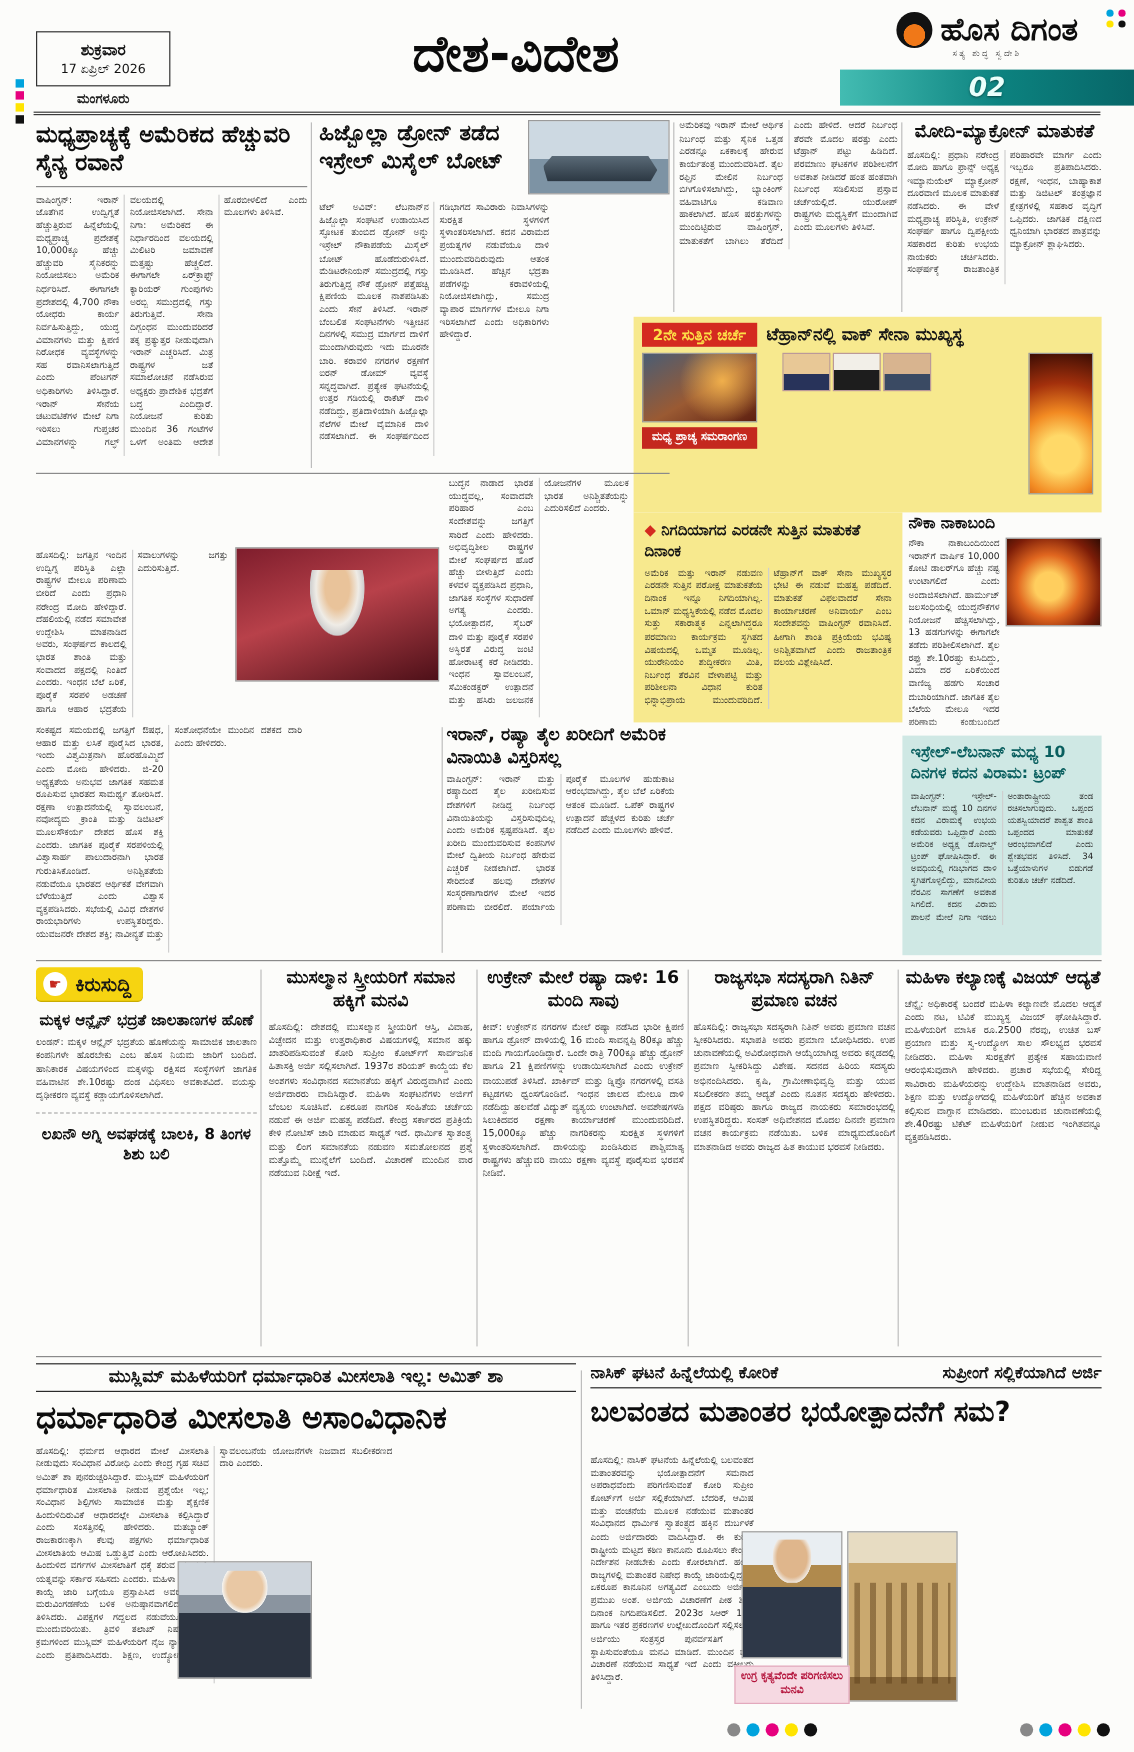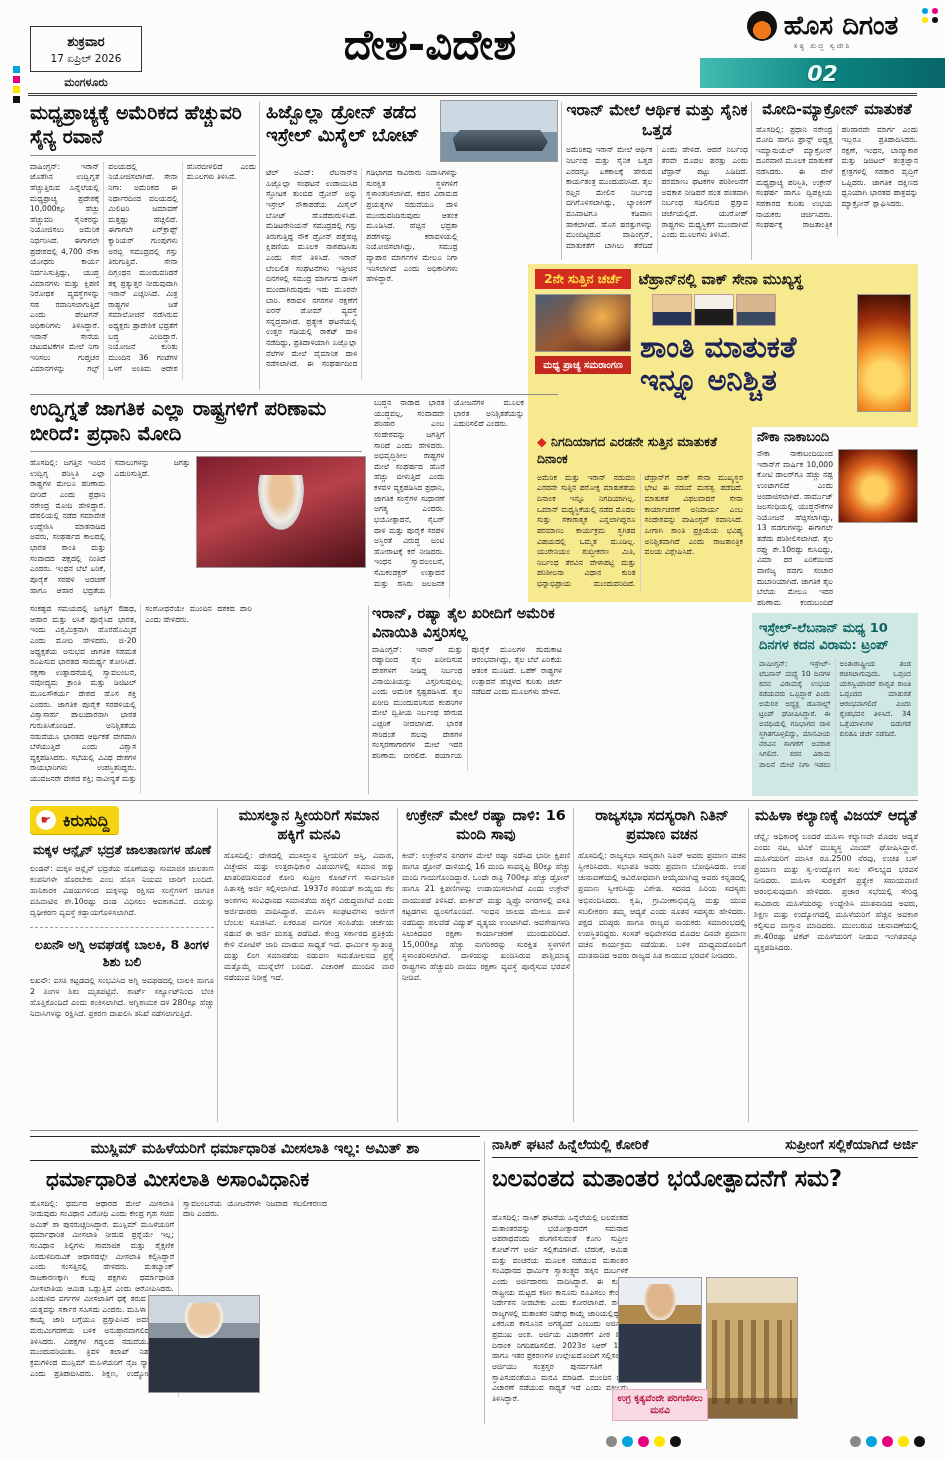--- a/index.html
+++ b/index.html
@@ -112,21 +112,21 @@
   .brief .body{font-size:7.8px}
   .brief-div{border-top:1px dashed #999;margin:9px 0}
   #b-women{left:224px;width:170px}
   #b-ukr{left:402px;width:168px}
   #b-nitin{left:578px;width:168px}
   #b-vijay{left:754px;width:164px}
 
   
   #c-shah{left:30px;top:1136px;width:450px;height:292px}
   .kickbar{border-top:1.5px solid #2a2a2a;border-bottom:1.5px solid #2a2a2a;padding:3px 0;text-align:center;font-weight:bold;font-size:14.5px}
-  #c-shah h1{font-size:20px;line-height:1.18;margin:7px 16px 7px}
+  #c-shah h1{font-size:26px;line-height:1.18;margin:7px 0 7px}
   #c-shah .bodywrap{position:relative;height:198px}
   #c-shah .body{height:198px}
   .shah-photo{position:absolute;left:118px;top:96px;width:112px;height:98px;background:linear-gradient(180deg,#cfd6dd 0 28%,#8a949f 28% 44%,#2b3340 44%)}
   .shah-photo::after{content:"";position:absolute;left:33%;top:8%;width:34%;height:36%;background:radial-gradient(ellipse at 50% 40%,#e9c8a4 0 55%,#f4f2ee 70%,transparent 72%)}
   #c-conv{left:492px;top:1136px;width:426px;height:292px}
   .kickrow{display:flex;justify-content:space-between;gap:10px;font-weight:bold;font-size:13.5px;border-bottom:1.5px solid #2a2a2a;padding-bottom:4px}
   #c-conv h1{font-size:23px;line-height:1.18;margin:7px 0 21px}
   #c-conv .bodywrap{position:relative;height:200px}
   #c-conv .body{height:200px}
   .judge-photo{position:absolute;left:126px;top:64px;width:84px;height:106px;background:linear-gradient(180deg,#e9eef2 0 26%,#b08a4d 26% 44%,#2e3848 44%)}
@@ -178,21 +178,20 @@
 
   <article class="abs" id="a-boat">
     <div class="head">
       <h2>ಹಿಜ್ಬೊಲ್ಲಾ ಡ್ರೋನ್ ತಡೆದ ಇಸ್ರೇಲ್ ಮಿಸೈಲ್ ಬೋಟ್</h2>
       <div class="photo ship-photo"></div>
     </div>
     <div class="body cols3">ಟೆಲ್ ಅವಿವ್: ಲೆಬನಾನ್‌ನ ಹಿಜ್ಬೊಲ್ಲಾ ಸಂಘಟನೆ ಉಡಾಯಿಸಿದ ಸ್ಫೋಟಕ ತುಂಬಿದ ಡ್ರೋನ್ ಅನ್ನು ಇಸ್ರೇಲ್ ನೌಕಾಪಡೆಯ ಮಿಸೈಲ್ ಬೋಟ್ ಹೊಡೆದುರುಳಿಸಿದೆ. ಮೆಡಿಟರೇನಿಯನ್ ಸಮುದ್ರದಲ್ಲಿ ಗಸ್ತು ತಿರುಗುತ್ತಿದ್ದ ನೌಕೆ ಡ್ರೋನ್ ಪತ್ತೆಹಚ್ಚಿ ಕ್ಷಿಪಣಿಯ ಮೂಲಕ ನಾಶಪಡಿಸಿತು ಎಂದು ಸೇನೆ ತಿಳಿಸಿದೆ. ಇರಾನ್ ಬೆಂಬಲಿತ ಸಂಘಟನೆಗಳು ಇತ್ತೀಚಿನ ದಿನಗಳಲ್ಲಿ ಸಮುದ್ರ ಮಾರ್ಗದ ದಾಳಿಗೆ ಮುಂದಾಗಿರುವುದು ಇದು ಮೂರನೇ ಬಾರಿ. ಕರಾವಳಿ ನಗರಗಳ ರಕ್ಷಣೆಗೆ ಐರನ್ ಡೋಮ್ ವ್ಯವಸ್ಥೆ ಸನ್ನದ್ಧವಾಗಿದೆ. ಪ್ರತ್ಯೇಕ ಘಟನೆಯಲ್ಲಿ ಉತ್ತರ ಗಡಿಯಲ್ಲಿ ರಾಕೆಟ್ ದಾಳಿ ನಡೆದಿದ್ದು, ಪ್ರತಿದಾಳಿಯಾಗಿ ಹಿಜ್ಬೊಲ್ಲಾ ನೆಲೆಗಳ ಮೇಲೆ ವೈಮಾನಿಕ ದಾಳಿ ನಡೆಸಲಾಗಿದೆ. ಈ ಸಂಘರ್ಷದಿಂದ ಗಡಿಭಾಗದ ಸಾವಿರಾರು ನಿವಾಸಿಗಳನ್ನು ಸುರಕ್ಷಿತ ಸ್ಥಳಗಳಿಗೆ ಸ್ಥಳಾಂತರಿಸಲಾಗಿದೆ. ಕದನ ವಿರಾಮದ ಪ್ರಯತ್ನಗಳ ನಡುವೆಯೂ ದಾಳಿ ಮುಂದುವರಿದಿರುವುದು ಆತಂಕ ಮೂಡಿಸಿದೆ. ಹೆಚ್ಚಿನ ಭದ್ರತಾ ಪಡೆಗಳನ್ನು ಕರಾವಳಿಯಲ್ಲಿ ನಿಯೋಜಿಸಲಾಗಿದ್ದು, ಸಮುದ್ರ ವ್ಯಾಪಾರ ಮಾರ್ಗಗಳ ಮೇಲೂ ನಿಗಾ ಇರಿಸಲಾಗಿದೆ ಎಂದು ಅಧಿಕಾರಿಗಳು ಹೇಳಿದ್ದಾರೆ.</div>
   </article>
 
   <article class="abs" id="a-iranp">
-    <h2>ಇರಾನ್ ಮೇಲೆ ಆರ್ಥಿಕ ಮತ್ತು ಸೈನಿಕ ಒತ್ತಡ</h2>
     <div class="body cols2">ಅಮೆರಿಕವು ಇರಾನ್ ಮೇಲೆ ಆರ್ಥಿಕ ನಿರ್ಬಂಧ ಮತ್ತು ಸೈನಿಕ ಒತ್ತಡ ಎರಡನ್ನೂ ಏಕಕಾಲಕ್ಕೆ ಹೇರುವ ಕಾರ್ಯತಂತ್ರ ಮುಂದುವರಿಸಿದೆ. ತೈಲ ರಫ್ತಿನ ಮೇಲಿನ ನಿರ್ಬಂಧ ಬಿಗಿಗೊಳಿಸಲಾಗಿದ್ದು, ಬ್ಯಾಂಕಿಂಗ್ ವಹಿವಾಟಿಗೂ ಕಡಿವಾಣ ಹಾಕಲಾಗಿದೆ. ಹೊಸ ಷರತ್ತುಗಳನ್ನು ಮುಂದಿಟ್ಟಿರುವ ವಾಷಿಂಗ್ಟನ್, ಮಾತುಕತೆಗೆ ಬಾಗಿಲು ತೆರೆದಿದೆ ಎಂದು ಹೇಳಿದೆ. ಆದರೆ ನಿರ್ಬಂಧ ತೆರವೇ ಮೊದಲ ಷರತ್ತು ಎಂದು ಟೆಹ್ರಾನ್ ಪಟ್ಟು ಹಿಡಿದಿದೆ. ಪರಮಾಣು ಘಟಕಗಳ ಪರಿಶೀಲನೆಗೆ ಅವಕಾಶ ನೀಡಿದರೆ ಹಂತ ಹಂತವಾಗಿ ನಿರ್ಬಂಧ ಸಡಿಲಿಸುವ ಪ್ರಸ್ತಾವ ಚರ್ಚೆಯಲ್ಲಿದೆ. ಯುರೋಪ್ ರಾಷ್ಟ್ರಗಳು ಮಧ್ಯಸ್ಥಿಕೆಗೆ ಮುಂದಾಗಿವೆ ಎಂದು ಮೂಲಗಳು ತಿಳಿಸಿವೆ.</div>
   </article>
 
   <article class="abs" id="a-macron">
     <h2>ಮೋದಿ-ಮ್ಯಾಕ್ರೋನ್ ಮಾತುಕತೆ</h2>
     <div class="body cols2">ಹೊಸದಿಲ್ಲಿ: ಪ್ರಧಾನಿ ನರೇಂದ್ರ ಮೋದಿ ಹಾಗೂ ಫ್ರಾನ್ಸ್ ಅಧ್ಯಕ್ಷ ಇಮ್ಯಾನುಯೆಲ್ ಮ್ಯಾಕ್ರೋನ್ ದೂರವಾಣಿ ಮೂಲಕ ಮಾತುಕತೆ ನಡೆಸಿದರು. ಈ ವೇಳೆ ಮಧ್ಯಪ್ರಾಚ್ಯ ಪರಿಸ್ಥಿತಿ, ಉಕ್ರೇನ್ ಸಂಘರ್ಷ ಹಾಗೂ ದ್ವಿಪಕ್ಷೀಯ ಸಹಕಾರದ ಕುರಿತು ಉಭಯ ನಾಯಕರು ಚರ್ಚಿಸಿದರು. ಸಂಘರ್ಷಕ್ಕೆ ರಾಜತಾಂತ್ರಿಕ ಪರಿಹಾರವೇ ಮಾರ್ಗ ಎಂದು ಇಬ್ಬರೂ ಪ್ರತಿಪಾದಿಸಿದರು. ರಕ್ಷಣೆ, ಇಂಧನ, ಬಾಹ್ಯಾಕಾಶ ಮತ್ತು ಡಿಜಿಟಲ್ ತಂತ್ರಜ್ಞಾನ ಕ್ಷೇತ್ರಗಳಲ್ಲಿ ಸಹಕಾರ ವೃದ್ಧಿಗೆ ಒಪ್ಪಿದರು. ಜಾಗತಿಕ ದಕ್ಷಿಣದ ಧ್ವನಿಯಾಗಿ ಭಾರತದ ಪಾತ್ರವನ್ನು ಮ್ಯಾಕ್ರೋನ್ ಶ್ಲಾಘಿಸಿದರು.</div>
   </article>
 
   <section class="abs" id="y-main">
     <div class="kband">
@@ -203,21 +202,20 @@
       <div class="ycol-left">
         <div class="photo war-photo"></div>
         <div class="war-label">ಮಧ್ಯ ಪ್ರಾಚ್ಯ ಸಮರಾಂಗಣ</div>
       </div>
       <div class="ycol-mid">
         <div class="leaders">
           <span class="photo leader-1"></span>
           <span class="photo leader-2"></span>
           <span class="photo leader-3"></span>
         </div>
-        <h1 class="peace">ಶಾಂತಿ ಮಾತುಕತೆ ಇನ್ನೂ ಅನಿಶ್ಚಿತ</h1>
       </div>
       <div class="photo flame-photo"></div>
     </div>
   </section>
 
   <section class="abs" id="y-sub">
     <div class="subhead">
       <span class="mark">◆</span>
       <span>ನಿಗದಿಯಾಗದ ಎರಡನೇ ಸುತ್ತಿನ ಮಾತುಕತೆ ದಿನಾಂಕ</span>
     </div>
@@ -229,21 +227,20 @@
     <div class="photo explosion-photo"></div>
     <div class="body">ನೌಕಾ ನಾಕಾಬಂದಿಯಿಂದ ಇರಾನ್‌ಗೆ ವಾರ್ಷಿಕ 10,000 ಕೋಟಿ ಡಾಲರ್‌ಗೂ ಹೆಚ್ಚು ನಷ್ಟ ಉಂಟಾಗಲಿದೆ ಎಂದು ಅಂದಾಜಿಸಲಾಗಿದೆ. ಹಾರ್ಮುಜ್ ಜಲಸಂಧಿಯಲ್ಲಿ ಯುದ್ಧನೌಕೆಗಳ ನಿಯೋಜನೆ ಹೆಚ್ಚಿಸಲಾಗಿದ್ದು, 13 ಹಡಗುಗಳನ್ನು ಈಗಾಗಲೇ ತಡೆದು ಪರಿಶೀಲಿಸಲಾಗಿದೆ. ತೈಲ ರಫ್ತು ಶೇ.10ರಷ್ಟು ಕುಸಿದಿದ್ದು, ವಿಮಾ ದರ ಏರಿಕೆಯಿಂದ ವಾಣಿಜ್ಯ ಹಡಗು ಸಂಚಾರ ದುಬಾರಿಯಾಗಿದೆ. ಜಾಗತಿಕ ತೈಲ ಬೆಲೆಯ ಮೇಲೂ ಇದರ ಪರಿಣಾಮ ಕಂಡುಬಂದಿದೆ ಎಂದು ವಿಶ್ಲೇಷಕರು ಹೇಳಿದ್ದಾರೆ.</div>
   </article>
 
   <article class="abs" id="a-cease">
     <h3>ಇಸ್ರೇಲ್-ಲೆಬನಾನ್ ಮಧ್ಯ 10 ದಿನಗಳ ಕದನ ವಿರಾಮ: ಟ್ರಂಪ್</h3>
     <div class="body cols2">ವಾಷಿಂಗ್ಟನ್: ಇಸ್ರೇಲ್-ಲೆಬನಾನ್ ಮಧ್ಯೆ 10 ದಿನಗಳ ಕದನ ವಿರಾಮಕ್ಕೆ ಉಭಯ ಕಡೆಯವರು ಒಪ್ಪಿದ್ದಾರೆ ಎಂದು ಅಮೆರಿಕ ಅಧ್ಯಕ್ಷ ಡೊನಾಲ್ಡ್ ಟ್ರಂಪ್ ಘೋಷಿಸಿದ್ದಾರೆ. ಈ ಅವಧಿಯಲ್ಲಿ ಗಡಿಭಾಗದ ದಾಳಿ ಸ್ಥಗಿತಗೊಳ್ಳಲಿದ್ದು, ಮಾನವೀಯ ನೆರವಿನ ಸಾಗಣೆಗೆ ಅವಕಾಶ ಸಿಗಲಿದೆ. ಕದನ ವಿರಾಮ ಪಾಲನೆ ಮೇಲೆ ನಿಗಾ ಇಡಲು ಅಂತಾರಾಷ್ಟ್ರೀಯ ತಂಡ ರಚಿಸಲಾಗುವುದು. ಒಪ್ಪಂದ ಯಶಸ್ವಿಯಾದರೆ ಶಾಶ್ವತ ಶಾಂತಿ ಒಪ್ಪಂದದ ಮಾತುಕತೆ ಆರಂಭವಾಗಲಿದೆ ಎಂದು ಶ್ವೇತಭವನ ತಿಳಿಸಿದೆ. 34 ಒತ್ತೆಯಾಳುಗಳ ಬಿಡುಗಡೆ ಕುರಿತೂ ಚರ್ಚೆ ನಡೆದಿದೆ.</div>
   </article>
 
   <article class="abs" id="a-modi">
-    <h2>ಉದ್ವಿಗ್ನತೆ ಜಾಗತಿಕ ಎಲ್ಲಾ ರಾಷ್ಟ್ರಗಳಿಗೆ ಪರಿಣಾಮ ಬೀರಿದೆ: ಪ್ರಧಾನಿ ಮೋದಿ</h2>
     <div class="photo modi-photo"></div>
     <div class="mg-left body cols2">ಹೊಸದಿಲ್ಲಿ: ಜಗತ್ತಿನ ಇಂದಿನ ಉದ್ವಿಗ್ನ ಪರಿಸ್ಥಿತಿ ಎಲ್ಲಾ ರಾಷ್ಟ್ರಗಳ ಮೇಲೂ ಪರಿಣಾಮ ಬೀರಿದೆ ಎಂದು ಪ್ರಧಾನಿ ನರೇಂದ್ರ ಮೋದಿ ಹೇಳಿದ್ದಾರೆ. ದೆಹಲಿಯಲ್ಲಿ ನಡೆದ ಸಮಾವೇಶ ಉದ್ದೇಶಿಸಿ ಮಾತನಾಡಿದ ಅವರು, ಸಂಘರ್ಷದ ಕಾಲದಲ್ಲಿ ಭಾರತ ಶಾಂತಿ ಮತ್ತು ಸಂವಾದದ ಪಕ್ಷದಲ್ಲಿ ನಿಂತಿದೆ ಎಂದರು. ಇಂಧನ ಬೆಲೆ ಏರಿಕೆ, ಪೂರೈಕೆ ಸರಪಳಿ ಅಡಚಣೆ ಹಾಗೂ ಆಹಾರ ಭದ್ರತೆಯ ಸವಾಲುಗಳನ್ನು ಜಗತ್ತು ಎದುರಿಸುತ್ತಿದೆ.</div>
     <div class="mg-right body cols2">ಬುದ್ಧನ ನಾಡಾದ ಭಾರತ ಯುದ್ಧವಲ್ಲ, ಸಂವಾದವೇ ಪರಿಹಾರ ಎಂಬ ಸಂದೇಶವನ್ನು ಜಗತ್ತಿಗೆ ಸಾರಿದೆ ಎಂದು ಹೇಳಿದರು. ಅಭಿವೃದ್ಧಿಶೀಲ ರಾಷ್ಟ್ರಗಳ ಮೇಲೆ ಸಂಘರ್ಷದ ಹೊರೆ ಹೆಚ್ಚು ಬೀಳುತ್ತಿದೆ ಎಂದು ಕಳವಳ ವ್ಯಕ್ತಪಡಿಸಿದ ಪ್ರಧಾನಿ, ಜಾಗತಿಕ ಸಂಸ್ಥೆಗಳ ಸುಧಾರಣೆ ಅಗತ್ಯ ಎಂದರು. ಭಯೋತ್ಪಾದನೆ, ಸೈಬರ್ ದಾಳಿ ಮತ್ತು ಪೂರೈಕೆ ಸರಪಳಿ ಅಸ್ಥಿರತೆ ವಿರುದ್ಧ ಜಂಟಿ ಹೋರಾಟಕ್ಕೆ ಕರೆ ನೀಡಿದರು. ಇಂಧನ ಸ್ವಾವಲಂಬನೆ, ಸೆಮಿಕಂಡಕ್ಟರ್ ಉತ್ಪಾದನೆ ಮತ್ತು ಹಸಿರು ಜಲಜನಕ ಯೋಜನೆಗಳ ಮೂಲಕ ಭಾರತ ಅನಿಶ್ಚಿತತೆಯನ್ನು ಎದುರಿಸಲಿದೆ ಎಂದರು.</div>
   </article>
   <article class="abs" id="a-modi2">
     <div class="body cols3">ಸಂಕಷ್ಟದ ಸಮಯದಲ್ಲಿ ಜಗತ್ತಿಗೆ ಔಷಧ, ಆಹಾರ ಮತ್ತು ಲಸಿಕೆ ಪೂರೈಸಿದ ಭಾರತ, ಇಂದು ವಿಶ್ವಮಿತ್ರನಾಗಿ ಹೊರಹೊಮ್ಮಿದೆ ಎಂದು ಮೋದಿ ಹೇಳಿದರು. ಜಿ-20 ಅಧ್ಯಕ್ಷತೆಯ ಅನುಭವ ಜಾಗತಿಕ ಸಹಮತ ರೂಪಿಸುವ ಭಾರತದ ಸಾಮರ್ಥ್ಯ ತೋರಿಸಿದೆ. ರಕ್ಷಣಾ ಉತ್ಪಾದನೆಯಲ್ಲಿ ಸ್ವಾವಲಂಬನೆ, ನವೋದ್ಯಮ ಕ್ರಾಂತಿ ಮತ್ತು ಡಿಜಿಟಲ್ ಮೂಲಸೌಕರ್ಯ ದೇಶದ ಹೊಸ ಶಕ್ತಿ ಎಂದರು. ಜಾಗತಿಕ ಪೂರೈಕೆ ಸರಪಳಿಯಲ್ಲಿ ವಿಶ್ವಾಸಾರ್ಹ ಪಾಲುದಾರನಾಗಿ ಭಾರತ ಗುರುತಿಸಿಕೊಂಡಿದೆ. ಅನಿಶ್ಚಿತತೆಯ ನಡುವೆಯೂ ಭಾರತದ ಆರ್ಥಿಕತೆ ವೇಗವಾಗಿ ಬೆಳೆಯುತ್ತಿದೆ ಎಂದು ವಿಶ್ವಾಸ ವ್ಯಕ್ತಪಡಿಸಿದರು. ಸಭೆಯಲ್ಲಿ ವಿವಿಧ ದೇಶಗಳ ರಾಯಭಾರಿಗಳು ಉಪಸ್ಥಿತರಿದ್ದರು. ಯುವಜನರೇ ದೇಶದ ಶಕ್ತಿ; ನಾವೀನ್ಯತೆ ಮತ್ತು ಸಂಶೋಧನೆಯೇ ಮುಂದಿನ ದಶಕದ ದಾರಿ ಎಂದು ಹೇಳಿದರು.</div>
   </article>
 
   <article class="abs" id="a-oil">
     <h3>ಇರಾನ್, ರಷ್ಯಾ ತೈಲ ಖರೀದಿಗೆ ಅಮೆರಿಕ ವಿನಾಯಿತಿ ವಿಸ್ತರಿಸಲ್ಲ</h3>
@@ -255,21 +252,20 @@
       <span class="hand">☛</span>
       <span class="txt">ಕಿರುಸುದ್ದಿ</span>
     </div>
     <div class="brief">
       <h4>ಮಕ್ಕಳ ಆನ್ಲೈನ್ ಭದ್ರತೆ ಜಾಲತಾಣಗಳ ಹೊಣೆ</h4>
       <div class="body">ಲಂಡನ್: ಮಕ್ಕಳ ಆನ್ಲೈನ್ ಭದ್ರತೆಯ ಹೊಣೆಯನ್ನು ಸಾಮಾಜಿಕ ಜಾಲತಾಣ ಕಂಪನಿಗಳೇ ಹೊರಬೇಕು ಎಂಬ ಹೊಸ ನಿಯಮ ಜಾರಿಗೆ ಬಂದಿದೆ. ಹಾನಿಕಾರಕ ವಿಷಯಗಳಿಂದ ಮಕ್ಕಳನ್ನು ರಕ್ಷಿಸದ ಸಂಸ್ಥೆಗಳಿಗೆ ಜಾಗತಿಕ ವಹಿವಾಟಿನ ಶೇ.10ರಷ್ಟು ದಂಡ ವಿಧಿಸಲು ಅವಕಾಶವಿದೆ. ವಯಸ್ಸು ದೃಢೀಕರಣ ವ್ಯವಸ್ಥೆ ಕಡ್ಡಾಯಗೊಳಿಸಲಾಗಿದೆ.</div>
     </div>
     <div class="brief-div"></div>
     <div class="brief">
       <h4>ಲಖನೌ ಅಗ್ನಿ ಅವಘಡಕ್ಕೆ ಬಾಲಕಿ, 8 ತಿಂಗಳ ಶಿಶು ಬಲಿ</h4>
-      <div class="body">ಲಖನೌ: ವಸತಿ ಕಟ್ಟಡದಲ್ಲಿ ಸಂಭವಿಸಿದ ಅಗ್ನಿ ಅವಘಡದಲ್ಲಿ ಬಾಲಕಿ ಹಾಗೂ 2 ತಿಂಗಳ ಶಿಶು ಮೃತಪಟ್ಟಿವೆ. ಶಾರ್ಟ್ ಸರ್ಕ್ಯೂಟ್‌ನಿಂದ ಬೆಂಕಿ ಹೊತ್ತಿಕೊಂಡಿದೆ ಎಂದು ಶಂಕಿಸಲಾಗಿದೆ. ಅಗ್ನಿಶಾಮಕ ದಳ 280ಕ್ಕೂ ಹೆಚ್ಚು ನಿವಾಸಿಗಳನ್ನು ರಕ್ಷಿಸಿದೆ. ಪ್ರಕರಣ ದಾಖಲಿಸಿ ತನಿಖೆ ನಡೆಸಲಾಗುತ್ತಿದೆ.</div>
     </div>
   </section>
 
   <article class="abs colart" id="b-women">
     <h3>ಮುಸಲ್ಮಾನ ಸ್ತ್ರೀಯರಿಗೆ ಸಮಾನ ಹಕ್ಕಿಗೆ ಮನವಿ</h3>
     <div class="body">ಹೊಸದಿಲ್ಲಿ: ದೇಶದಲ್ಲಿ ಮುಸಲ್ಮಾನ ಸ್ತ್ರೀಯರಿಗೆ ಆಸ್ತಿ, ವಿವಾಹ, ವಿಚ್ಛೇದನ ಮತ್ತು ಉತ್ತರಾಧಿಕಾರ ವಿಷಯಗಳಲ್ಲಿ ಸಮಾನ ಹಕ್ಕು ಖಾತರಿಪಡಿಸುವಂತೆ ಕೋರಿ ಸುಪ್ರೀಂ ಕೋರ್ಟ್‌ಗೆ ಸಾರ್ವಜನಿಕ ಹಿತಾಸಕ್ತಿ ಅರ್ಜಿ ಸಲ್ಲಿಸಲಾಗಿದೆ. 1937ರ ಶರಿಯತ್ ಕಾಯ್ದೆಯ ಕೆಲ ಅಂಶಗಳು ಸಂವಿಧಾನದ ಸಮಾನತೆಯ ಹಕ್ಕಿಗೆ ವಿರುದ್ಧವಾಗಿವೆ ಎಂದು ಅರ್ಜಿದಾರರು ವಾದಿಸಿದ್ದಾರೆ. ಮಹಿಳಾ ಸಂಘಟನೆಗಳು ಅರ್ಜಿಗೆ ಬೆಂಬಲ ಸೂಚಿಸಿವೆ. ಏಕರೂಪ ನಾಗರಿಕ ಸಂಹಿತೆಯ ಚರ್ಚೆಯ ನಡುವೆ ಈ ಅರ್ಜಿ ಮಹತ್ವ ಪಡೆದಿದೆ. ಕೇಂದ್ರ ಸರ್ಕಾರದ ಪ್ರತಿಕ್ರಿಯೆ ಕೇಳಿ ನೋಟಿಸ್ ಜಾರಿ ಮಾಡುವ ಸಾಧ್ಯತೆ ಇದೆ. ಧಾರ್ಮಿಕ ಸ್ವಾತಂತ್ರ್ಯ ಮತ್ತು ಲಿಂಗ ಸಮಾನತೆಯ ನಡುವಣ ಸಮತೋಲನದ ಪ್ರಶ್ನೆ ಮತ್ತೊಮ್ಮೆ ಮುನ್ನೆಲೆಗೆ ಬಂದಿದೆ. ವಿಚಾರಣೆ ಮುಂದಿನ ವಾರ ನಡೆಯುವ ನಿರೀಕ್ಷೆ ಇದೆ.</div>
   </article>
   <article class="abs colart" id="b-ukr">
     <h3>ಉಕ್ರೇನ್ ಮೇಲೆ ರಷ್ಯಾ ದಾಳಿ: 16 ಮಂದಿ ಸಾವು</h3>
     <div class="body">ಕೀವ್: ಉಕ್ರೇನ್‌ನ ನಗರಗಳ ಮೇಲೆ ರಷ್ಯಾ ನಡೆಸಿದ ಭಾರೀ ಕ್ಷಿಪಣಿ ಹಾಗೂ ಡ್ರೋನ್ ದಾಳಿಯಲ್ಲಿ 16 ಮಂದಿ ಸಾವನ್ನಪ್ಪಿ 80ಕ್ಕೂ ಹೆಚ್ಚು ಮಂದಿ ಗಾಯಗೊಂಡಿದ್ದಾರೆ. ಒಂದೇ ರಾತ್ರಿ 700ಕ್ಕೂ ಹೆಚ್ಚು ಡ್ರೋನ್ ಹಾಗೂ 21 ಕ್ಷಿಪಣಿಗಳನ್ನು ಉಡಾಯಿಸಲಾಗಿದೆ ಎಂದು ಉಕ್ರೇನ್ ವಾಯುಪಡೆ ತಿಳಿಸಿದೆ. ಖಾರ್ಕಿವ್ ಮತ್ತು ಡ್ನಿಪ್ರೊ ನಗರಗಳಲ್ಲಿ ವಸತಿ ಕಟ್ಟಡಗಳು ಧ್ವಂಸಗೊಂಡಿವೆ. ಇಂಧನ ಜಾಲದ ಮೇಲೂ ದಾಳಿ ನಡೆದಿದ್ದು ಹಲವೆಡೆ ವಿದ್ಯುತ್ ವ್ಯತ್ಯಯ ಉಂಟಾಗಿದೆ. ಅವಶೇಷಗಳಡಿ ಸಿಲುಕಿದವರ ರಕ್ಷಣಾ ಕಾರ್ಯಾಚರಣೆ ಮುಂದುವರಿದಿದೆ. 15,000ಕ್ಕೂ ಹೆಚ್ಚು ನಾಗರಿಕರನ್ನು ಸುರಕ್ಷಿತ ಸ್ಥಳಗಳಿಗೆ ಸ್ಥಳಾಂತರಿಸಲಾಗಿದೆ. ದಾಳಿಯನ್ನು ಖಂಡಿಸಿರುವ ಪಾಶ್ಚಿಮಾತ್ಯ ರಾಷ್ಟ್ರಗಳು ಹೆಚ್ಚುವರಿ ವಾಯು ರಕ್ಷಣಾ ವ್ಯವಸ್ಥೆ ಪೂರೈಸುವ ಭರವಸೆ ನೀಡಿವೆ.</div>

